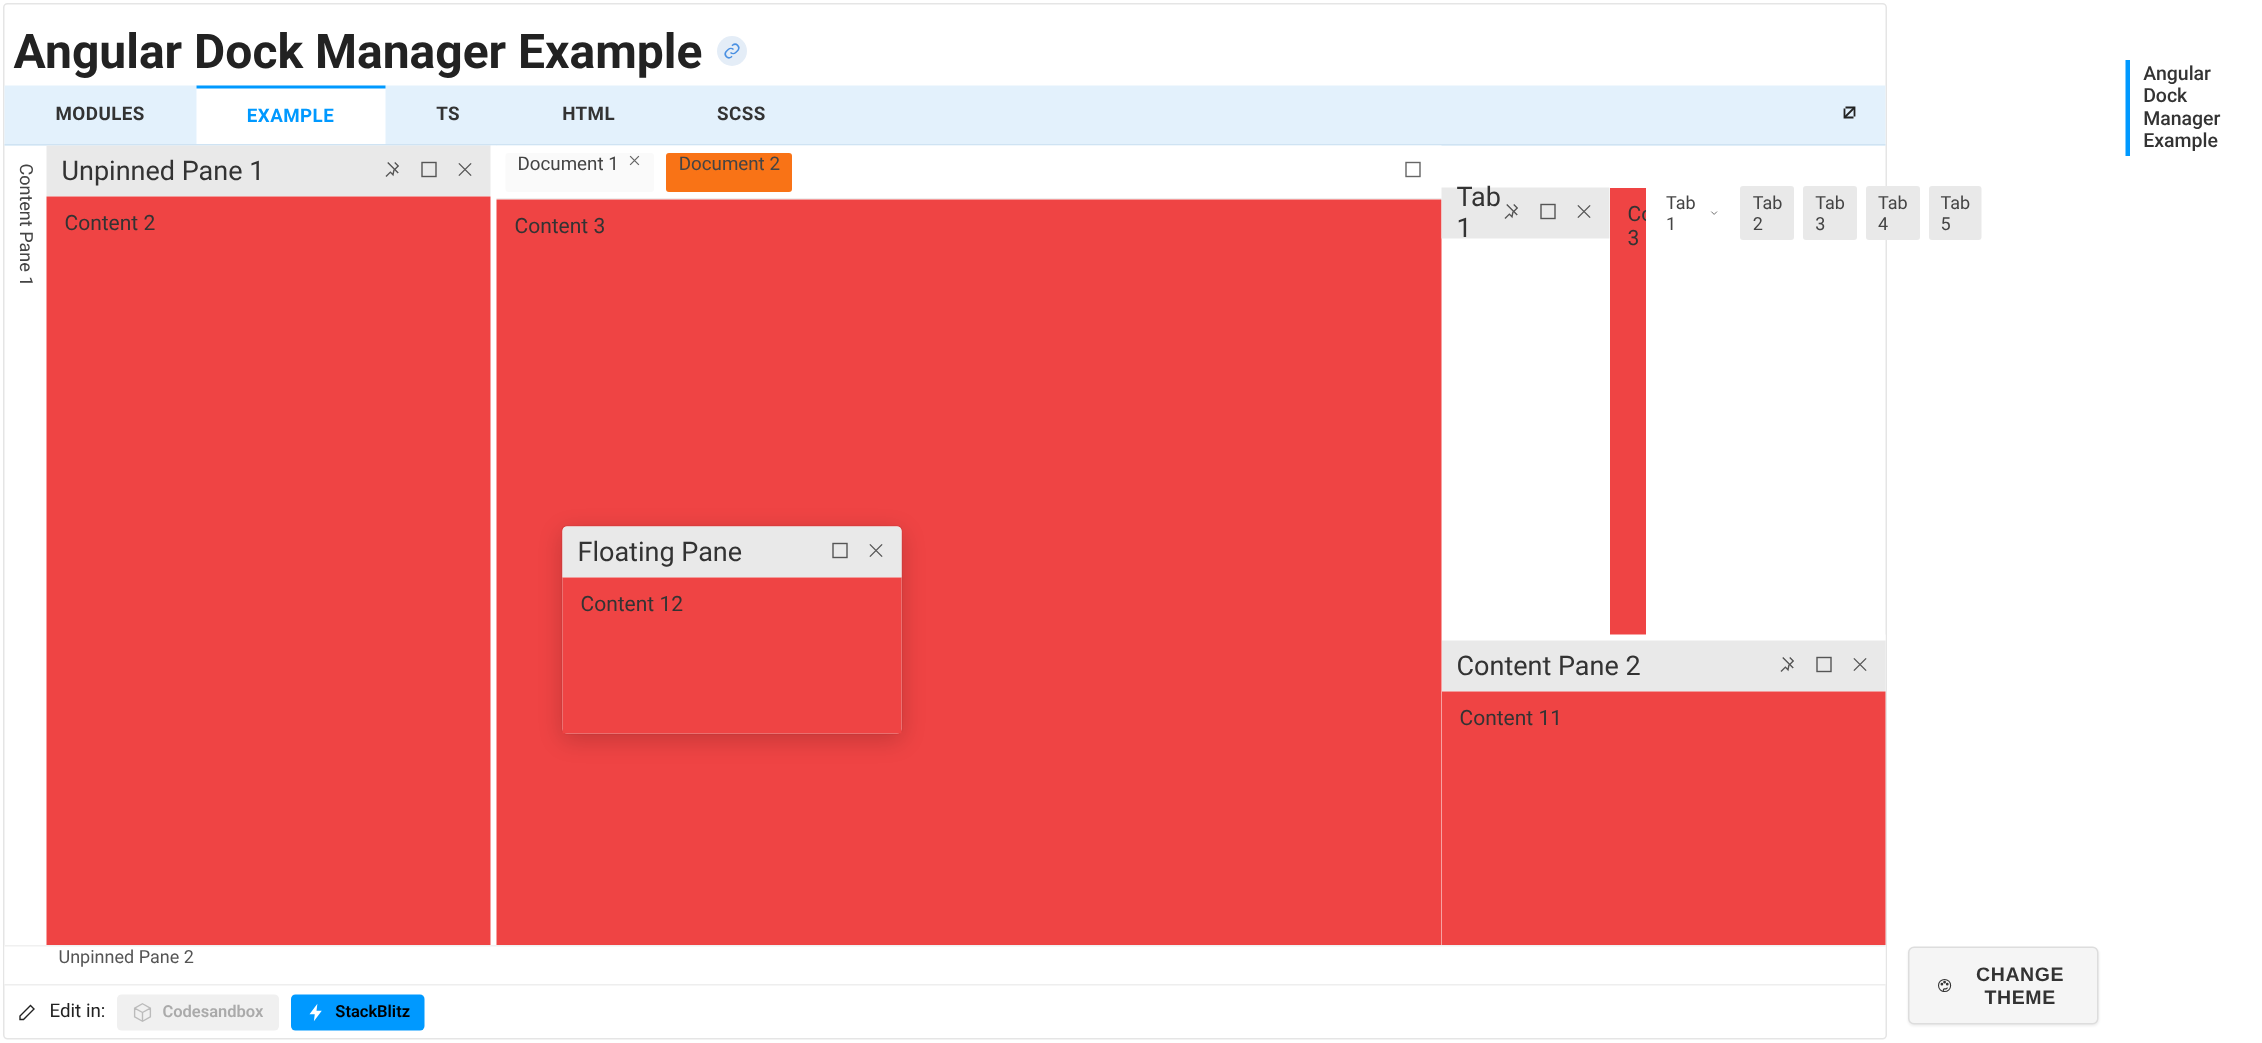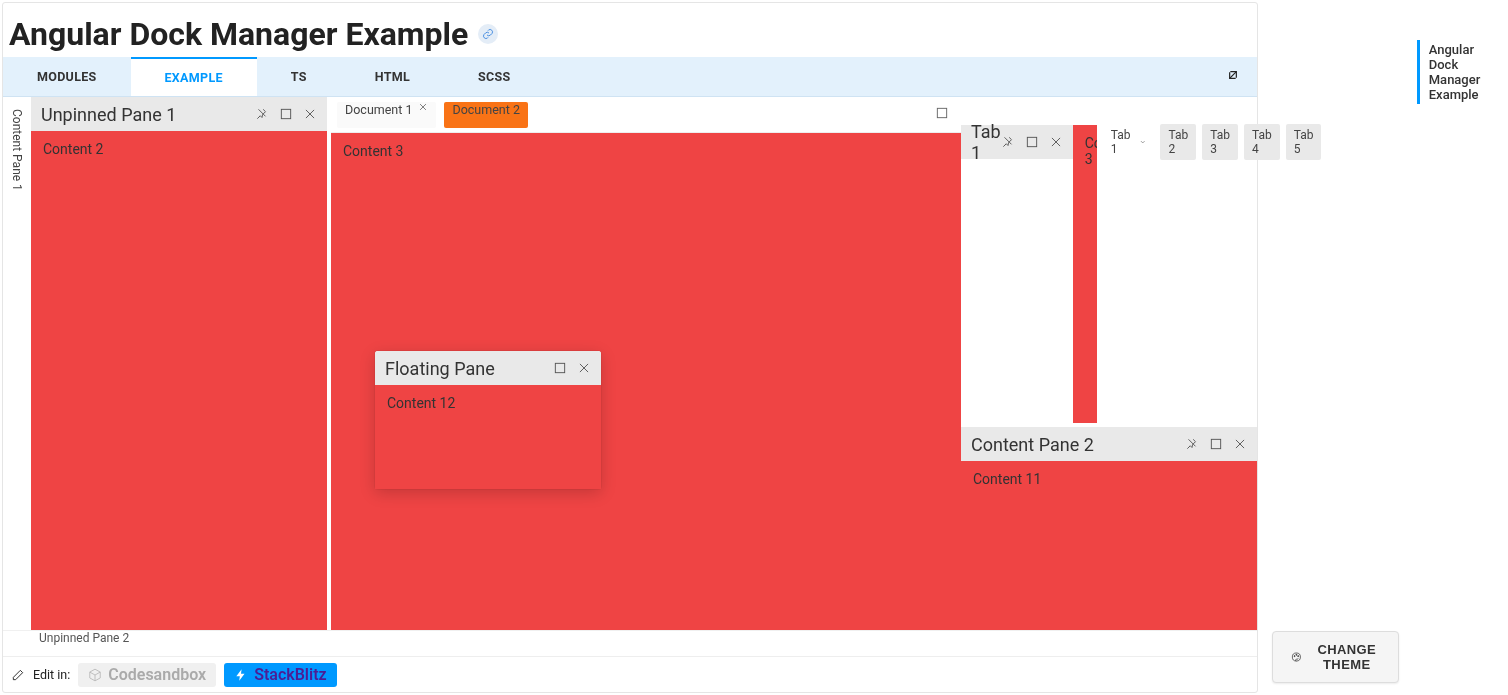--- a/index.html
+++ b/index.html
@@ -37,23 +37,23 @@
   .doc-spacer { flex: 1; }
   .doc-max svg { width: 14px; height: 14px; stroke: #666; fill: none; stroke-width: 1.6; cursor: pointer; margin-right: 6px; }
   .tabstrip { height: 34px; display: flex; align-items: center; gap: 6px; padding: 0 6px; background: #fff; font-size: 12px; }
   .tabstrip .st { padding: 4px 8px; background: #e9e9e9; border-radius: 2px; cursor: pointer; color: #444; }
   .tabstrip .st.active { background: #fff; display: inline-flex; align-items: center; gap: 6px; }
   .tabstrip .st.active svg { width: 10px; height: 10px; stroke: #666; fill: none; stroke-width: 2; }
   .splitter-h { height: 4px; background: #fff; }
   .bottomstrip { height: 26px; display: flex; padding-left: 36px; font-size: 12px; color: #555; background: #fff; border-top: 1px solid #f0f0f0; }
   .editbar { height: 36px; display: flex; align-items: center; gap: 8px; padding: 0 8px; border-top: 1px solid #eee; font-size: 12.5px; }
   .editbar svg { width: 14px; height: 14px; }
-  .editbar .btn { display: inline-flex; align-items: center; gap: 6px; height: 24px; padding: 0 10px; border-radius: 3px; font-size: 16px; font-weight: 600; cursor: pointer; }
+  .editbar .btn { display: inline-flex; align-items: center; gap: 6px; height: 24px; padding: 0 10px; border-radius: 3px; font-size: 11px; font-weight: 600; cursor: pointer; }
   .btn.cs { background: #f0f0f0; color: #aaa; }
-  .btn.sb { background: #0099ff; color: #4c1d95; }
+  .btn.sb { background: #0099ff; color: #000000; }
   .floating { position: absolute; left: 372px; top: 254px; width: 226px; height: 138px; background: #fff; border-radius: 3px; box-shadow: 0 4px 16px rgba(0,0,0,.18), 0 0 0 1px rgba(0,0,0,.04); display: flex; flex-direction: column; }
   .floating .pane-header { border-radius: 3px 3px 0 0; }
   .toc { margin-top: 20px; display: flex; flex-direction: column; gap: 14px; font-size: 13px; }
   .toc-item { padding: 2px 0 2px 10px; color: #333; cursor: pointer; }
   .toc-item.active { border-left: 3px solid #0099ff; padding-left: 9px; font-weight: 500; }
   .tabs-upper { flex: 0 0 298px; display:flex; flex-direction:row;margin-top:28px;}
   .tabs-lower { flex: 1; display:flex; flex-direction:column;}
 </style>
 </head>
 <body>

